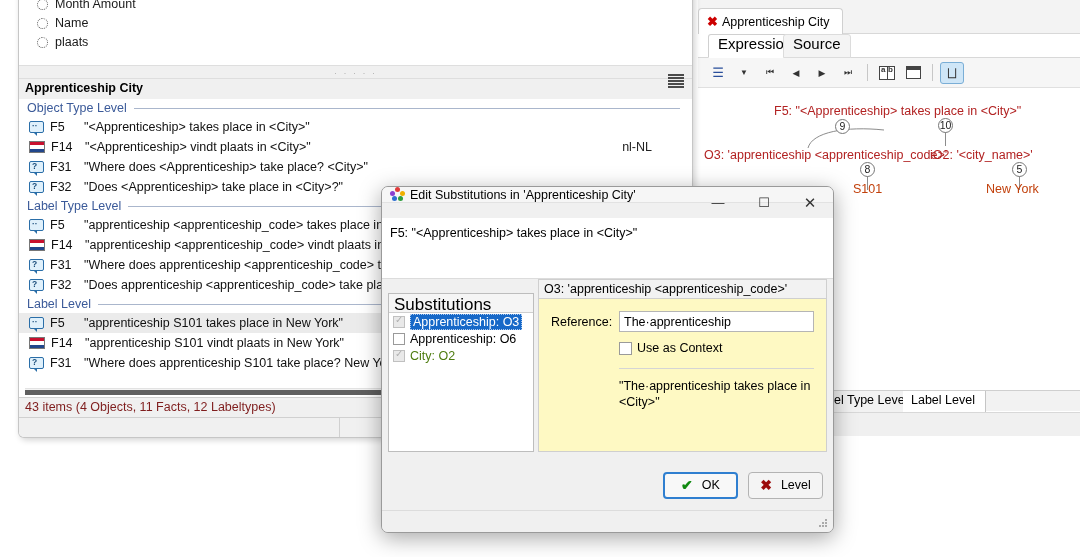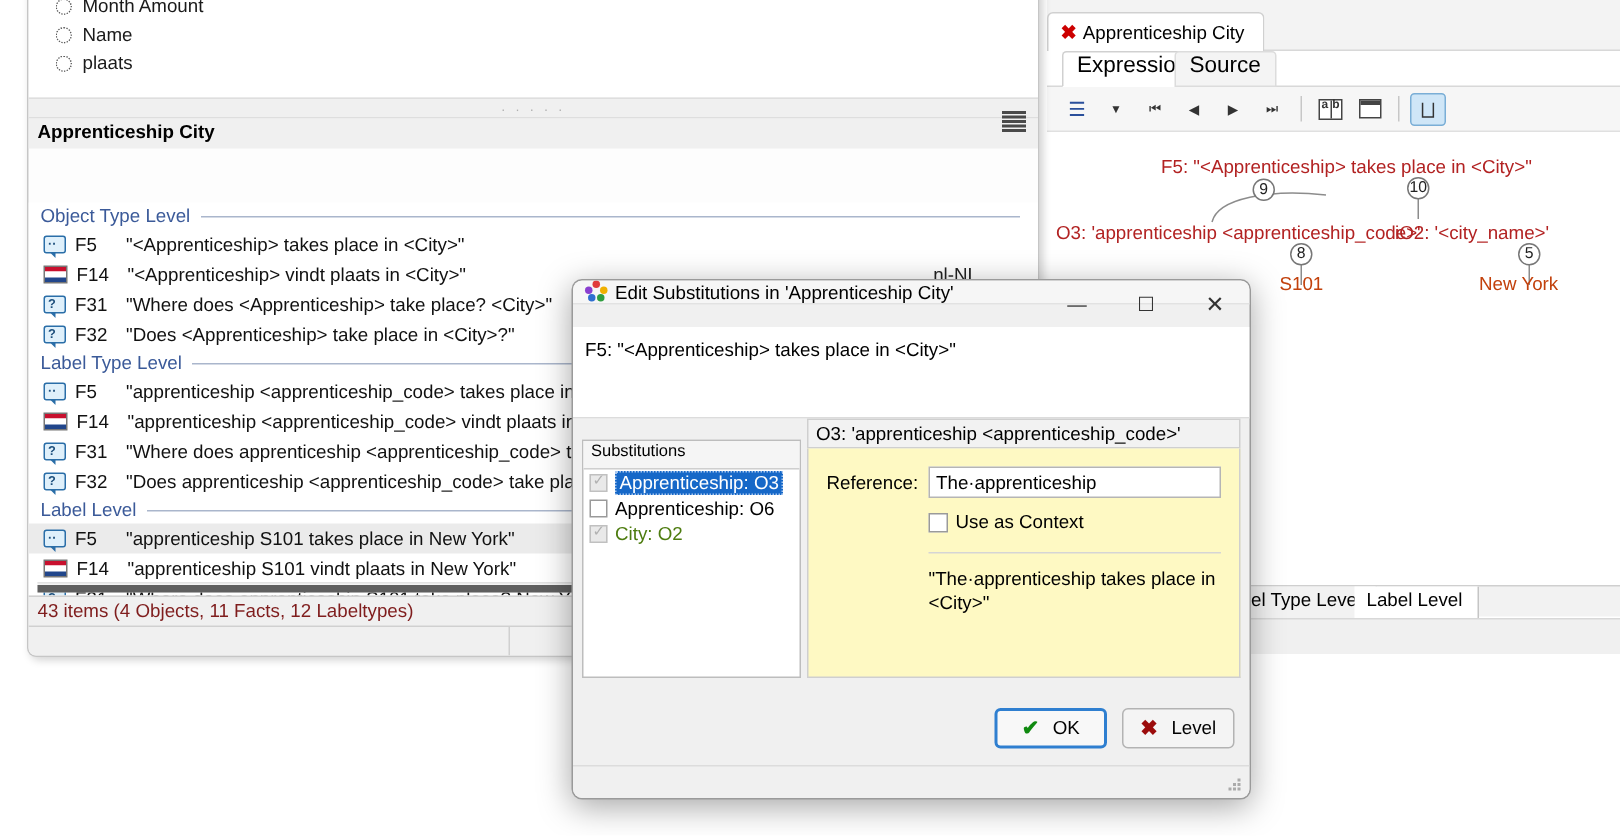--- a/index.html
+++ b/index.html
@@ -63,21 +63,20 @@
     width: 16px; height: 16px;
   }
   .grid-icon i {
     display:block; width:16px; height:2px; background:#4a4a4a; margin-bottom:1px;
   }
 
   .list-area {
     position: absolute; left: 0; right: 0; top: 109px; bottom: 40px;
     background:#ffffff;
     overflow: hidden;
-    margin-top: 36px;
   }
   .grp-header {
     display:flex; align-items:center;
     color:#3b5a99; font-size: 12.5px;
     padding: 1px 0 1px 8px;
     height: 18px;
   }
   .grp-header .line {
     flex: 1; height: 1px; background:#aab6cc; margin-left: 7px; margin-right: 12px;
   }
@@ -245,21 +244,21 @@
     font-size: 12.5px;
   }
   .dlg-body { position:absolute; left:0; top:92px; right:0; bottom:72px; }
 
   .subs-panel {
     position:absolute; left: 6px; top: 14px; width: 146px; bottom: 8px;
     background:#ffffff; border:1px solid #bdbdbd;
   }
   .subs-hdr {
     height: 19px; background:#f5f5f5; border-bottom:1px solid #cfcfcf;
-    font-size: 11px; padding: 1px 0 0 5px;
+    font-size: 17px; padding: 1px 0 0 5px;
   }
   .subs-row {
     display:flex; align-items:center; height: 17px; padding-left: 4px; font-size:12.5px;
   }
   .subs-row.sel { }
   .subs-row.sel .txt {
     background:#1668c8; color:#fff; border:1px dotted #aac8ee; padding: 0 2px;
   }
   .cbx {
     width: 12px; height: 12px; border:1px solid #9a9a9a; background:#fff;

